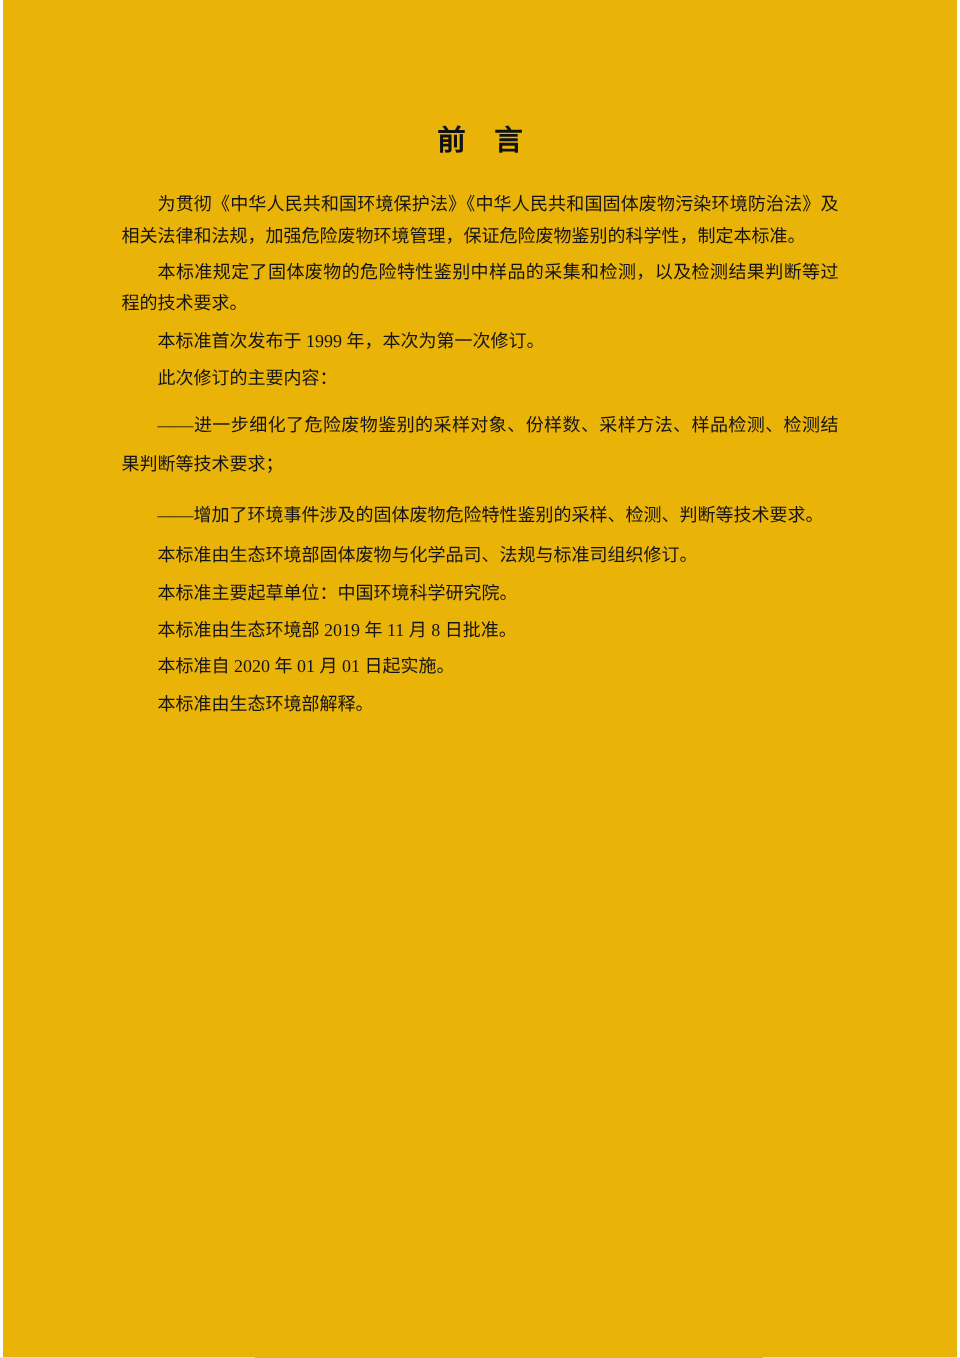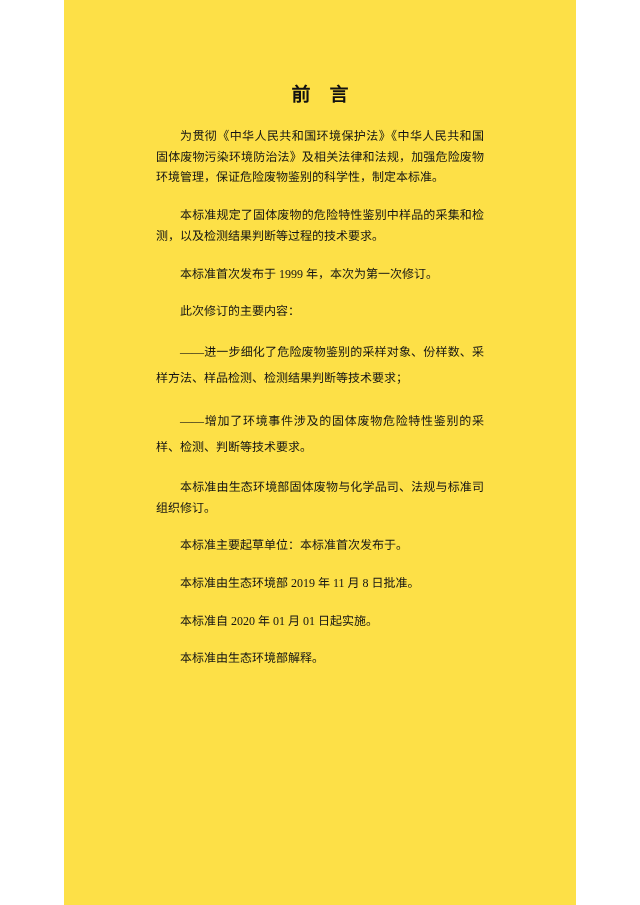--- a/index.html
+++ b/index.html
@@ -3,24 +3,24 @@
 <meta charset="utf-8">
 <style>
   * { margin: 0; padding: 0; box-sizing: border-box; }
 
   html, body {
     background: #ffffff;
   }
 
   .page {
     position: relative;
-    width: 512px;
+    width: 636px;
     height: 905px;
     margin: 0 auto;
-    background: #fde047;
+    background: #eab308;
     overflow: hidden;
     font-family: "Liberation Serif", "DejaVu Serif", serif;
     color: #141414;
   }
 
   .content {
     padding: 84px 75px 0 75px;
   }
 
   .doc-title {
@@ -30,21 +30,21 @@
     text-align: center;
     margin: 0 0 20px 0;
     color: #111111;
   }
 
   .para {
     font-size: 12px;
     line-height: 20.7px;
     text-align: justify;
     text-indent: 2em;
-    margin: 17px;
+    margin: 4px;
     color: #141414;
   }
 
   
   .para.dash-item {
     margin-top: 8px;
     line-height: 26px;
   }
 
   .para.after-dash {
@@ -66,21 +66,21 @@
     <p class="para">本标准首次发布于 1999 年，本次为第一次修订。</p>
 
     <p class="para">此次修订的主要内容：</p>
 
     <p class="para dash-item">——进一步细化了危险废物鉴别的采样对象、份样数、采样方法、样品检测、检测结果判断等技术要求；</p>
 
     <p class="para dash-item">——增加了环境事件涉及的固体废物危险特性鉴别的采样、检测、判断等技术要求。</p>
 
     <p class="para after-dash">本标准由生态环境部固体废物与化学品司、法规与标准司组织修订。</p>
 
-    <p class="para">本标准主要起草单位：本标准首次发布于。</p>
+    <p class="para">本标准主要起草单位：中国环境科学研究院。</p>
 
     <p class="para">本标准由生态环境部 2019 年 11 月 8 日批准。</p>
 
     <p class="para">本标准自 2020 年 01 月 01 日起实施。</p>
 
     <p class="para">本标准由生态环境部解释。</p>
 
   </div>
 </div>
 

